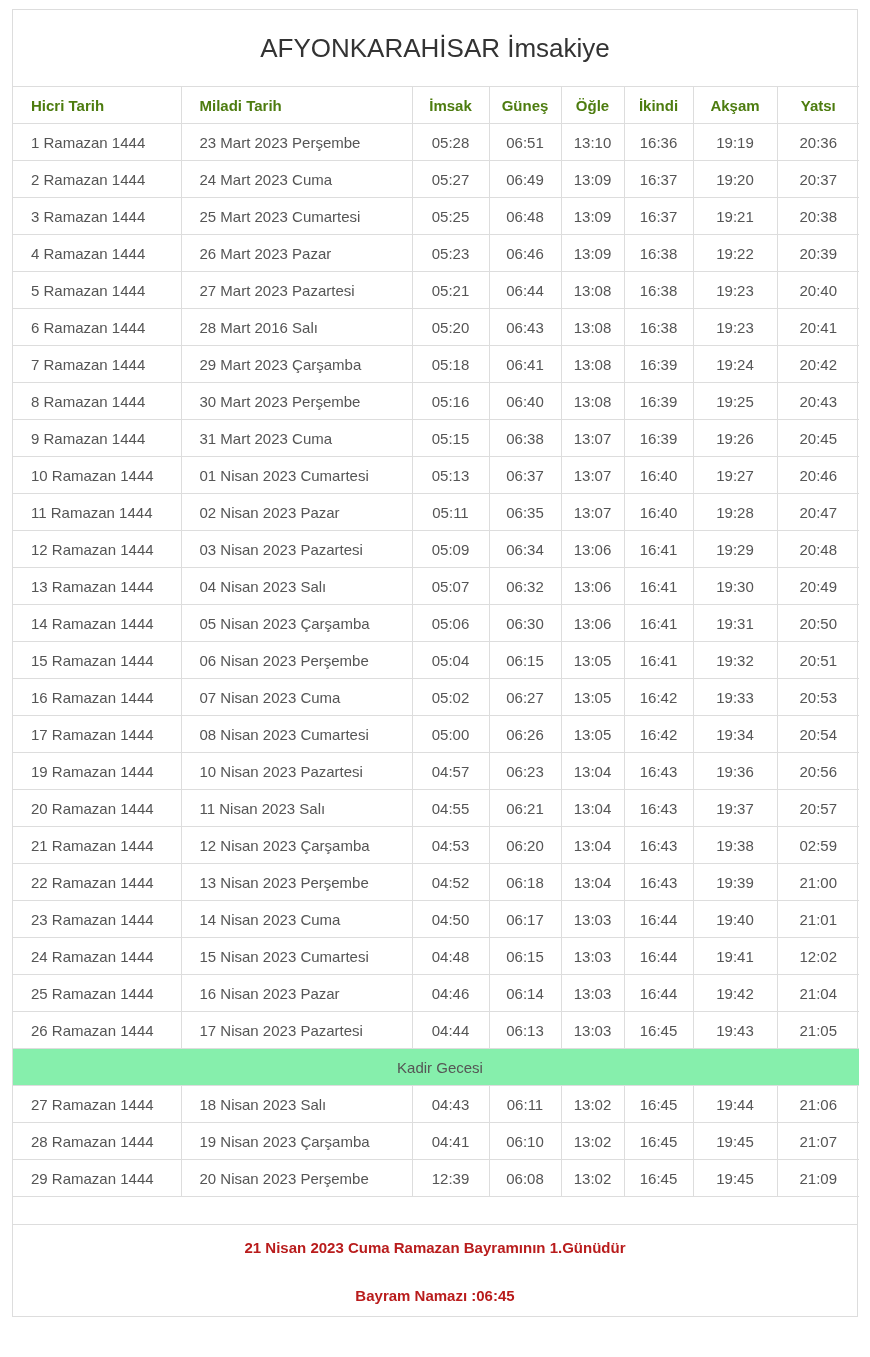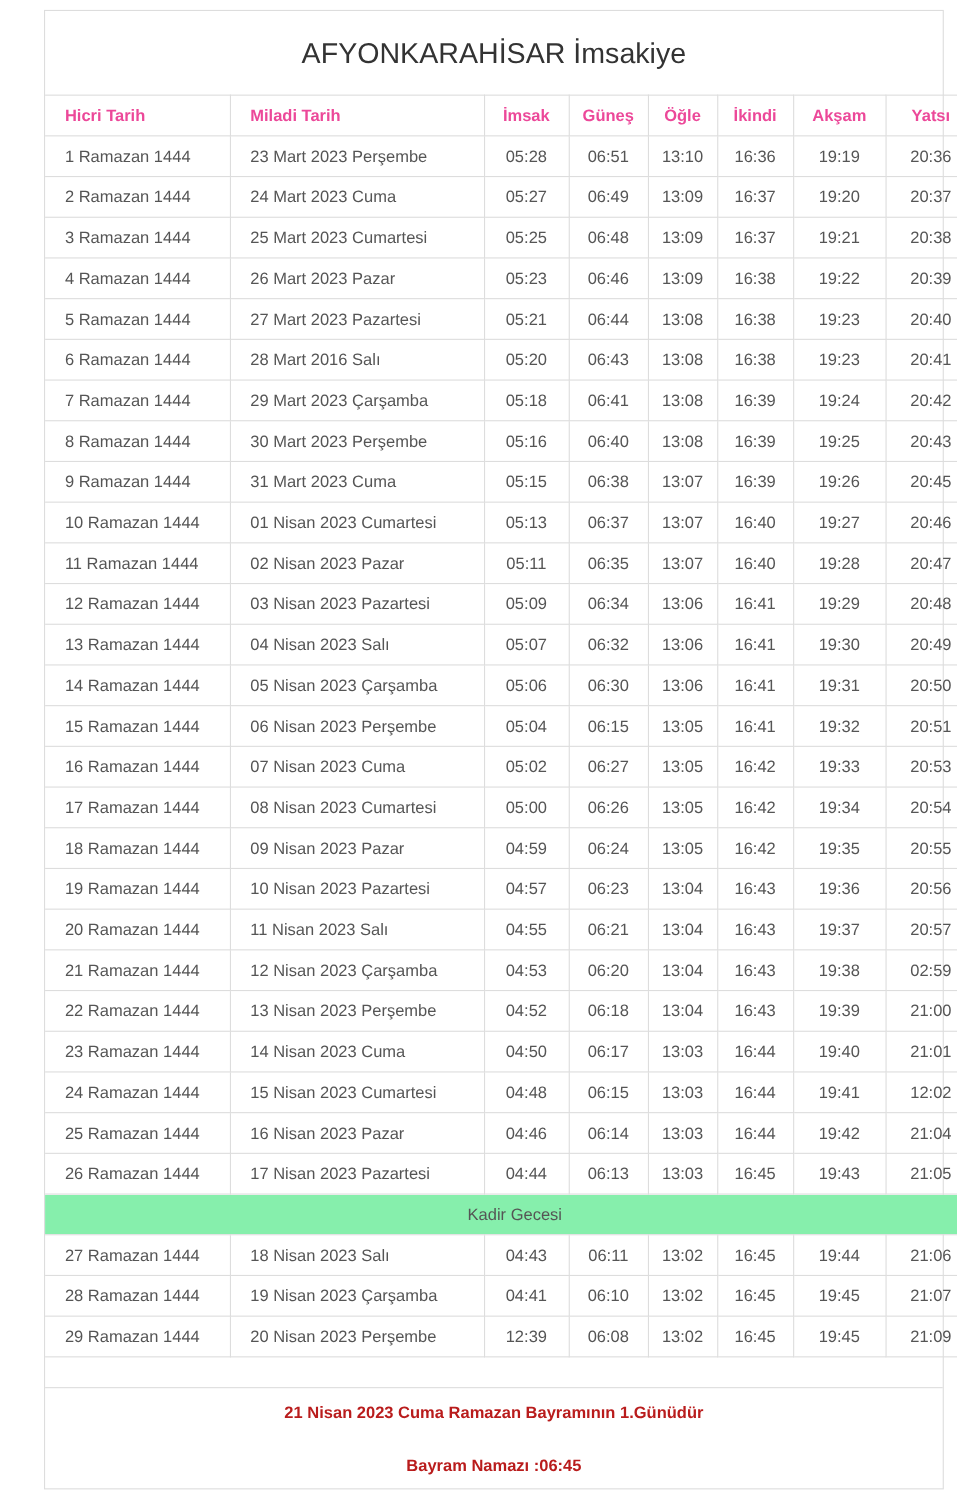--- a/index.html
+++ b/index.html
@@ -4,21 +4,20 @@
 <style>
   html, body {
     margin: 0;
     padding: 0;
     background: #ffffff;
     font-family: "Liberation Sans", sans-serif;
   }
   .page {
     width: 870px;
     box-sizing: border-box;
-    padding-left: 28px;
   }
   .card {
     margin: 9px 12px;
     border: 1px solid #dddddd;
     background: #ffffff;
   }
   .title {
     text-align: center;
     font-size: 26px;
     color: #333333;
@@ -34,21 +33,21 @@
   th, td {
     border: 1px solid #dddddd;
     height: 36px;
     padding: 0 10px;
     vertical-align: middle;
     text-align: center;
     overflow: hidden;
     white-space: nowrap;
   }
   th {
-    color: #ec4899;
+    color: #4d7c0f;
     font-weight: bold;
     margin-top: 48px;
   }
   th:nth-child(1), td:nth-child(1),
   th:nth-child(2), td:nth-child(2) {
     text-align: left;
     padding-left: 18px;
   }
   th:first-child, td:first-child { border-left: none; }
   th:last-child,  td:last-child  { border-right: none; }
@@ -269,30 +268,20 @@
             <td>17 Ramazan 1444</td>
             <td>08 Nisan 2023 Cumartesi</td>
             <td>05:00</td>
             <td>06:26</td>
             <td>13:05</td>
             <td>16:42</td>
             <td>19:34</td>
             <td>20:54</td>
           </tr>
           <tr>
-            <td>18 Ramazan 1444</td>
-            <td>09 Nisan 2023 Pazar</td>
-            <td>04:59</td>
-            <td>06:24</td>
-            <td>13:05</td>
-            <td>16:42</td>
-            <td>19:35</td>
-            <td>20:55</td>
-          </tr>
-          <tr>
             <td>19 Ramazan 1444</td>
             <td>10 Nisan 2023 Pazartesi</td>
             <td>04:57</td>
             <td>06:23</td>
             <td>13:04</td>
             <td>16:43</td>
             <td>19:36</td>
             <td>20:56</td>
           </tr>
           <tr>

